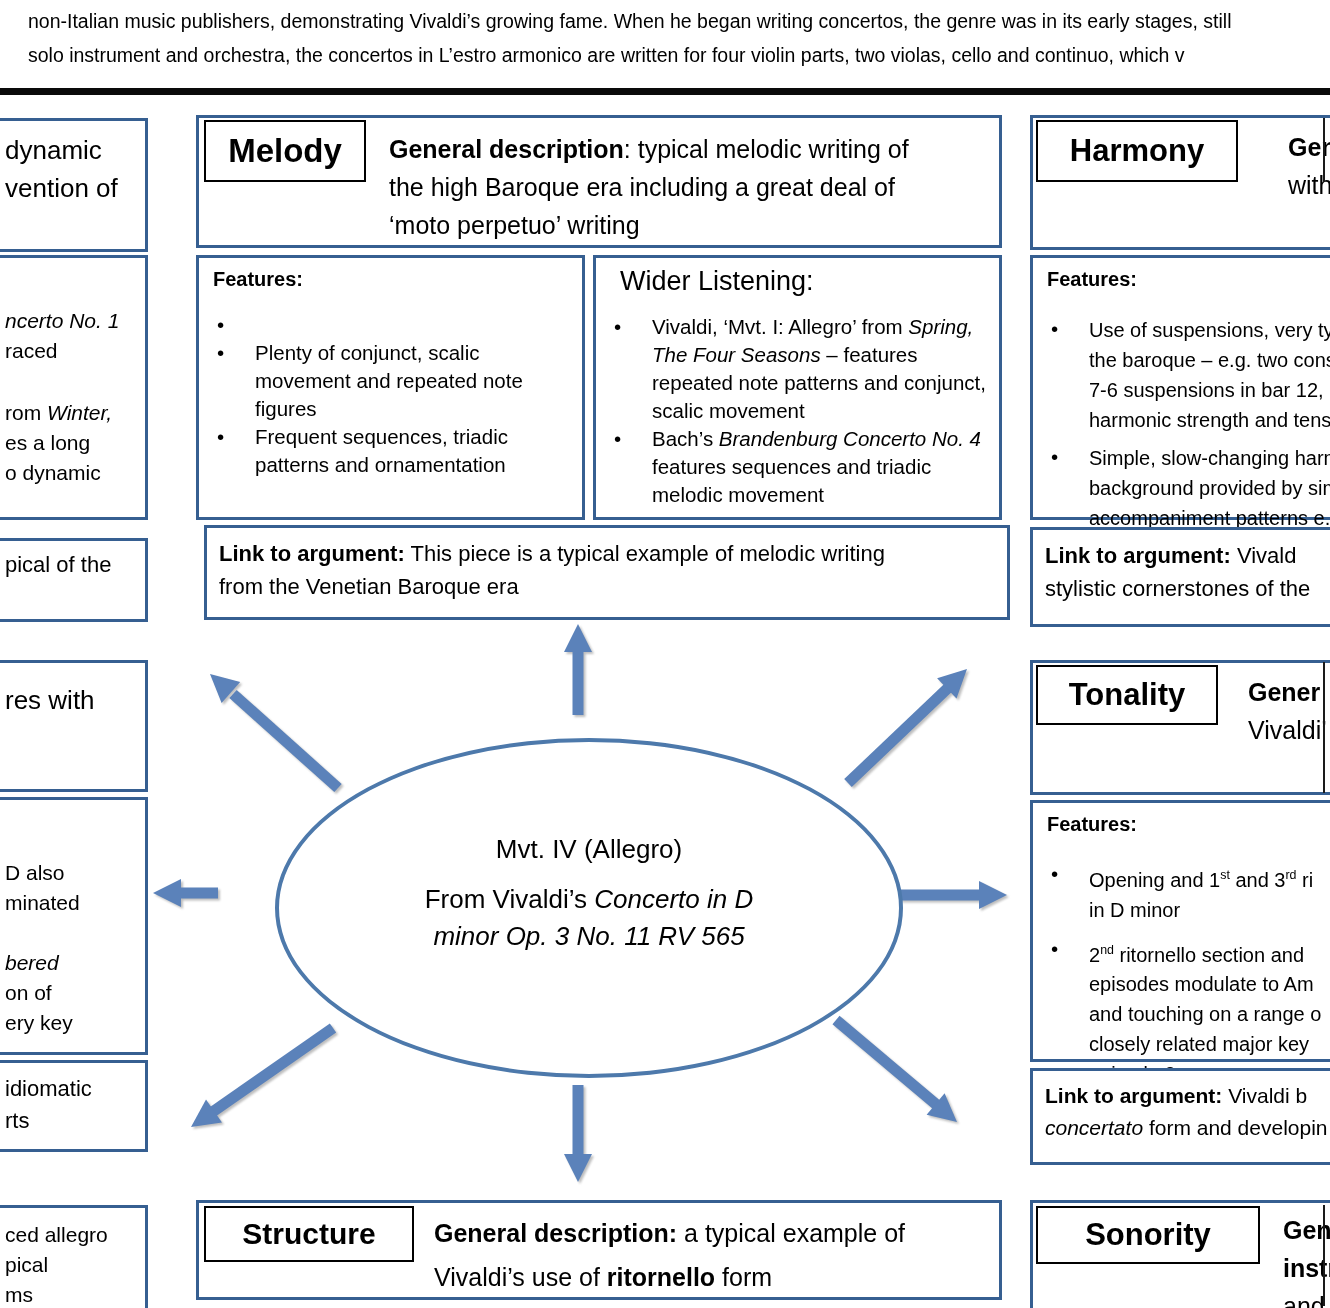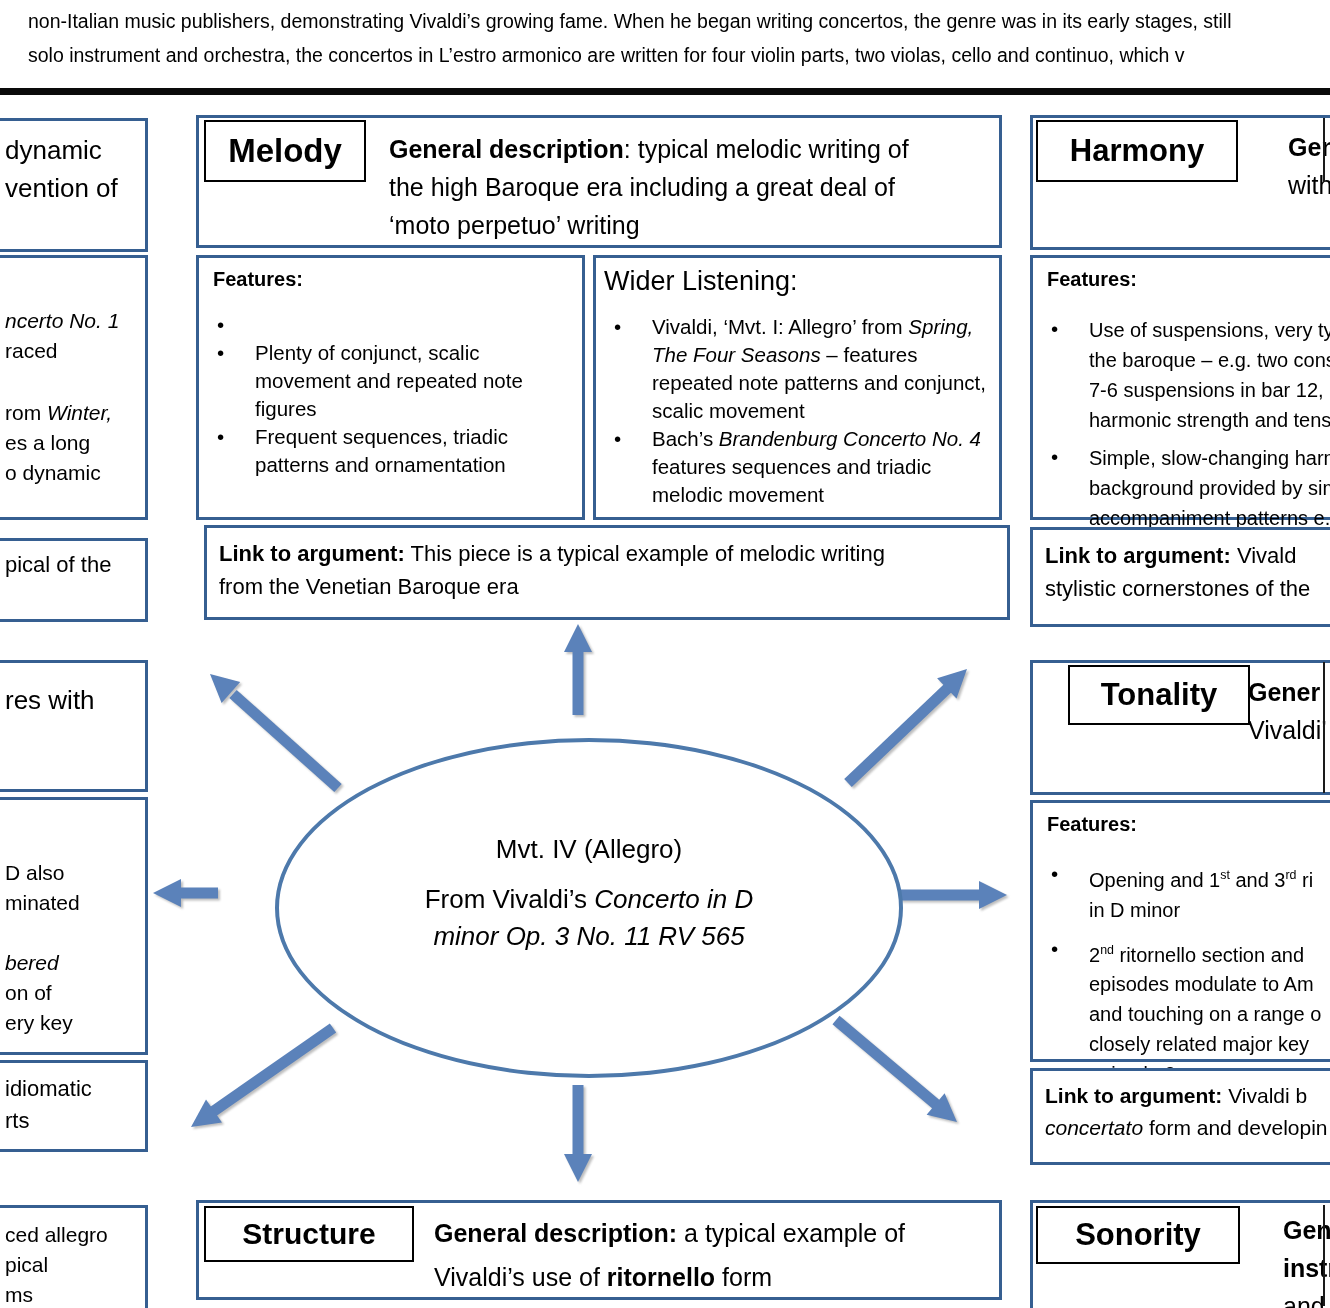--- a/index.html
+++ b/index.html
@@ -19,21 +19,21 @@
   .card{position:absolute;}
   .sec{position:absolute;border:3px solid #365f91;box-sizing:border-box;background:#fff;}
   .titlebox{position:absolute;background:#fff;border:2px solid #000;box-sizing:border-box;
             display:flex;align-items:center;justify-content:center;font-weight:700;z-index:3;}
   .desc{position:absolute;font-size:25px;line-height:38px;}
   .feath{font-weight:700;font-size:20px;padding:10px 0 0 14px;}
   .bullets{padding:20px 6px 0 16px;}
   .bullet{display:flex;font-size:20.5px;line-height:28px;}
   .mark{flex:none;width:38px;padding-left:2px;}
   .btext{flex:1;}
-  .widerh{font-size:27px;padding:8px 0 0 8px;}
+  .widerh{font-size:27px;padding:8px 0 0 24px;}
   .linktext{padding:9px 12px;font-size:22px;line-height:33px;}
   .fl{white-space:nowrap;font-size:20px;line-height:30px;}
   
   .lbox{position:absolute;left:-22px;width:170px;border:3px solid #365f91;
         box-sizing:border-box;background:#fff;}
   .lline{padding-left:24px;white-space:nowrap;}
   
   .ellipse{left:275px;top:738px;width:620px;height:332px;border:4px solid #4d79ab;
            border-radius:50%;background:#fff;text-align:center;z-index:2;}
   .ell-l1{margin-top:92px;font-size:26px;}
@@ -139,21 +139,21 @@
     </div>
   </div>
 
   <div class="card" style="left:1030px;top:660px;width:460px;height:505px;">
     <div class="sec" style="left:0;top:0;width:460px;height:135px;">
       <div class="desc" style="left:215px;top:10px;">
         <div class="b nowrap">Gener</div>
         <div class="nowrap">Vivaldi’</div>
       </div>
     </div>
-    <div class="titlebox" style="left:6px;top:5px;width:182px;height:60px;font-size:31px;margin-left:32px;">
+    <div class="titlebox" style="left:6px;top:5px;width:182px;height:60px;font-size:31px;">
       <span>Tonality</span>
     </div>
     <div class="sec" style="left:0;top:140px;width:460px;height:262px;">
       <div class="feath">Features:</div>
       <div class="bullets" style="padding-top:24px;">
         <div class="bullet">
             <span class="mark">•</span>
           <span class="btext">
             <div class="fl"><span>Opening and 1</span><span class="sup">st</span><span> and 3</span><span class="sup">rd</span><span> ri</span></div>
             <div class="fl">in D minor</div>
@@ -192,21 +192,21 @@
   </div>
 
   <div class="card" style="left:1030px;top:1200px;width:460px;height:108px;">
     <div class="sec" style="left:0;top:0;width:460px;height:112px;border-bottom:none;">
       <div class="desc" style="left:250px;top:8px;">
         <div class="b nowrap">Gener</div>
         <div class="b nowrap">instru</div>
         <div class="nowrap">and sor</div>
       </div>
     </div>
-    <div class="titlebox" style="left:6px;top:6px;width:204px;height:58px;font-size:31px;">
+    <div class="titlebox" style="left:6px;top:6px;width:224px;height:58px;font-size:31px;">
       <span>Sonority</span>
     </div>
   </div>
 
   <div class="lbox" style="top:118px;height:134px;">
     <div style="padding-top:10px;font-size:26px;line-height:38px;">
       <div class="lline">dynamic</div>
       <div class="lline">vention of</div>
     </div>
   </div>

